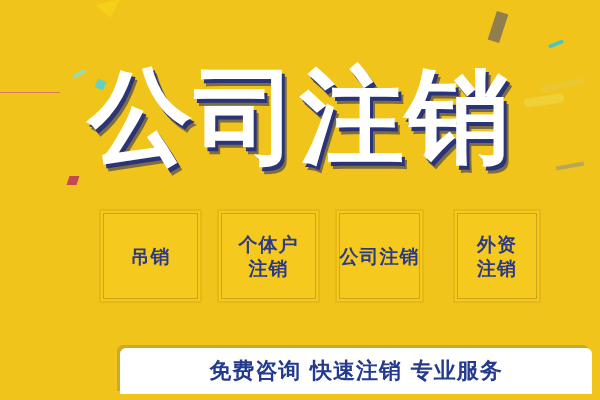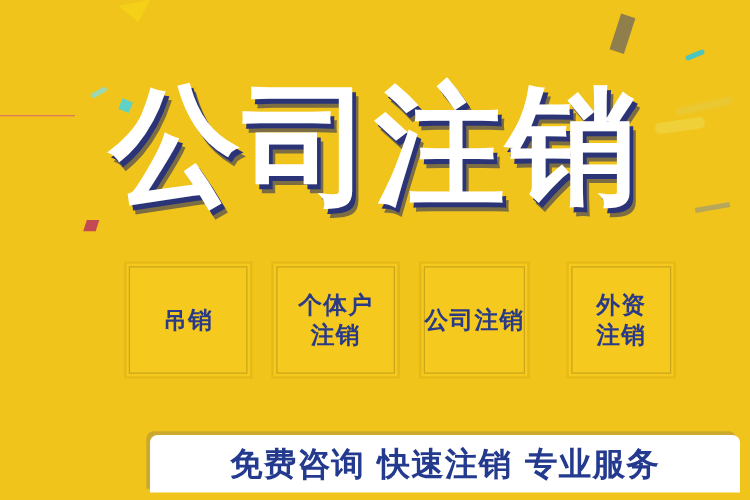--- a/index.html
+++ b/index.html
@@ -96,21 +96,21 @@
   .banner{
     position:absolute;left:120px;top:348px;width:472px;height:46px;
     background:#ffffff;
     border-radius:6px 6px 0 0;
     display:flex;align-items:center;justify-content:center;
     box-shadow:-3px -3px 0 rgba(40,48,120,.18);
   }
   .banner-text{
     color:#233a8e;
     font-weight:bold;
-    font-size:26px;
+    font-size:22px;
     letter-spacing:1px;
     white-space:nowrap;
   }
 </style>
 </head>
 <body>
 
 <div id="poster">
 
   <div class="bg-dark"></div>

